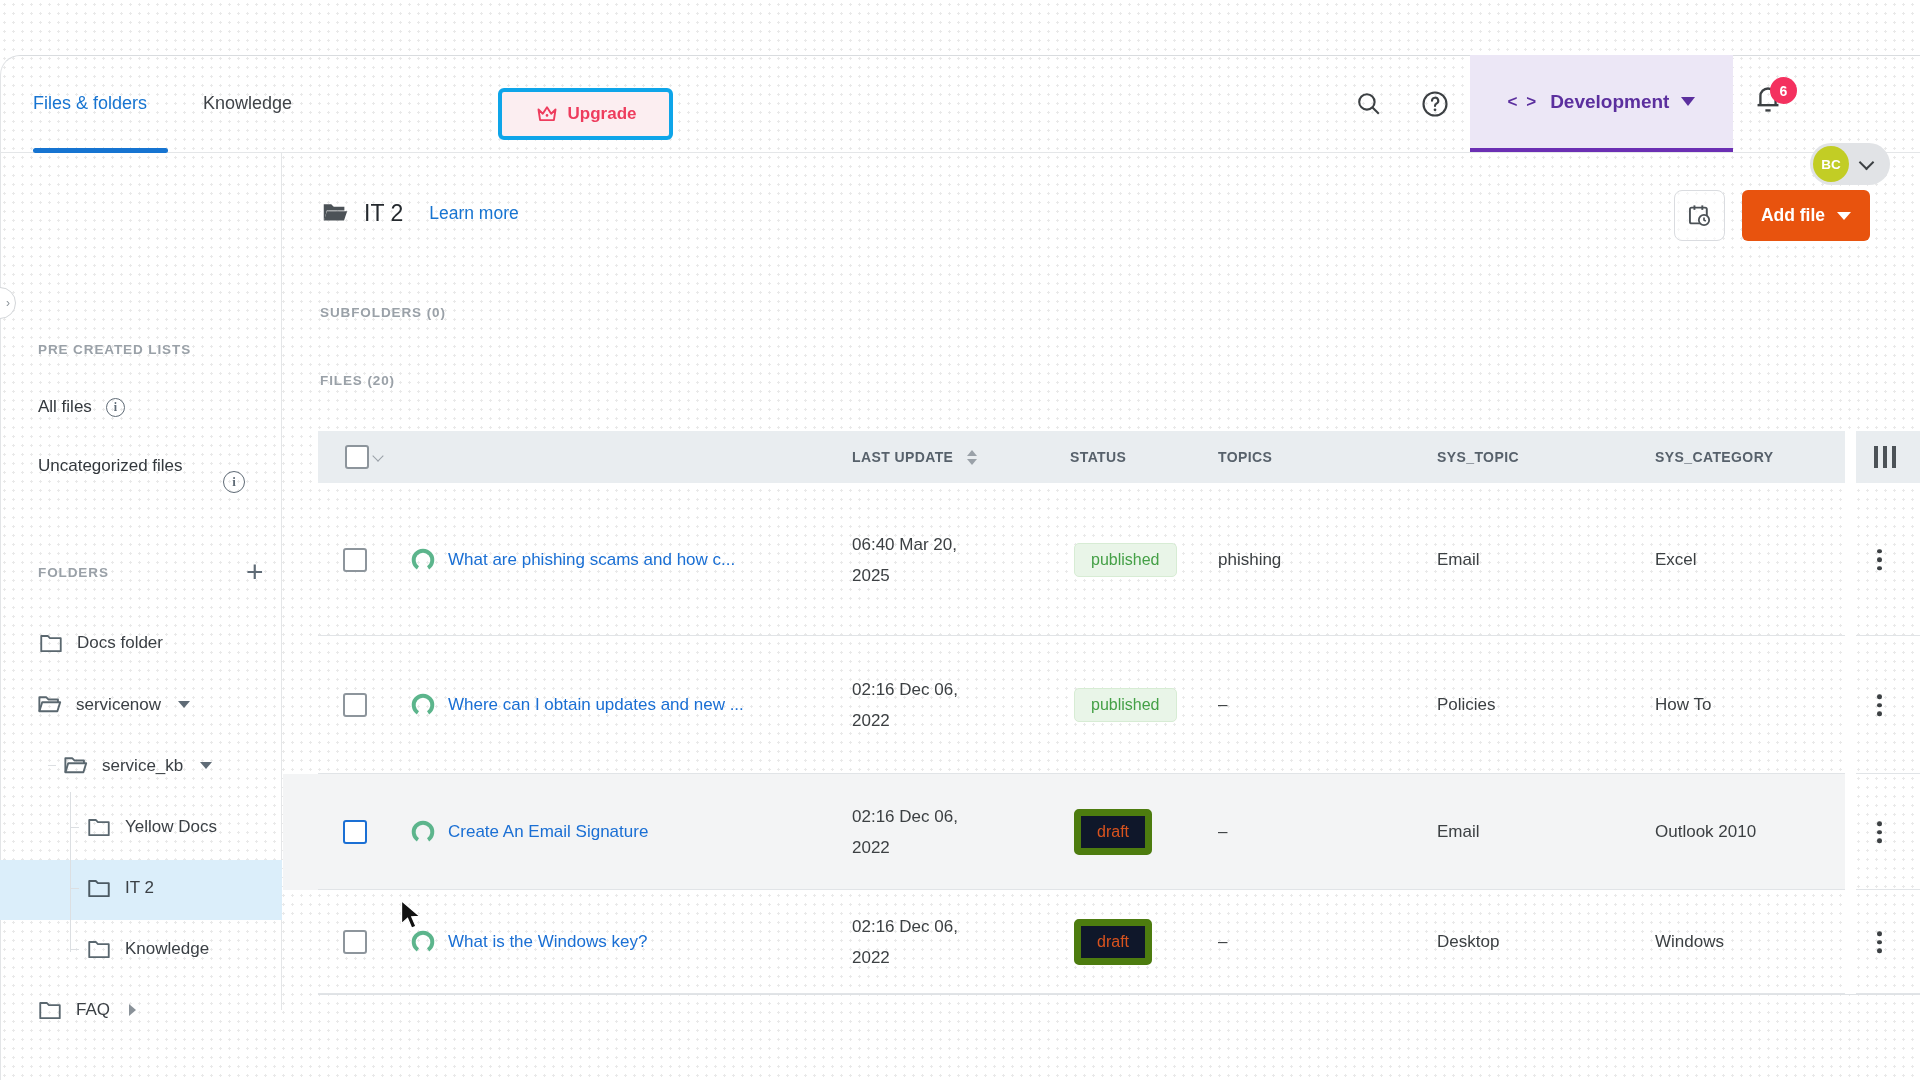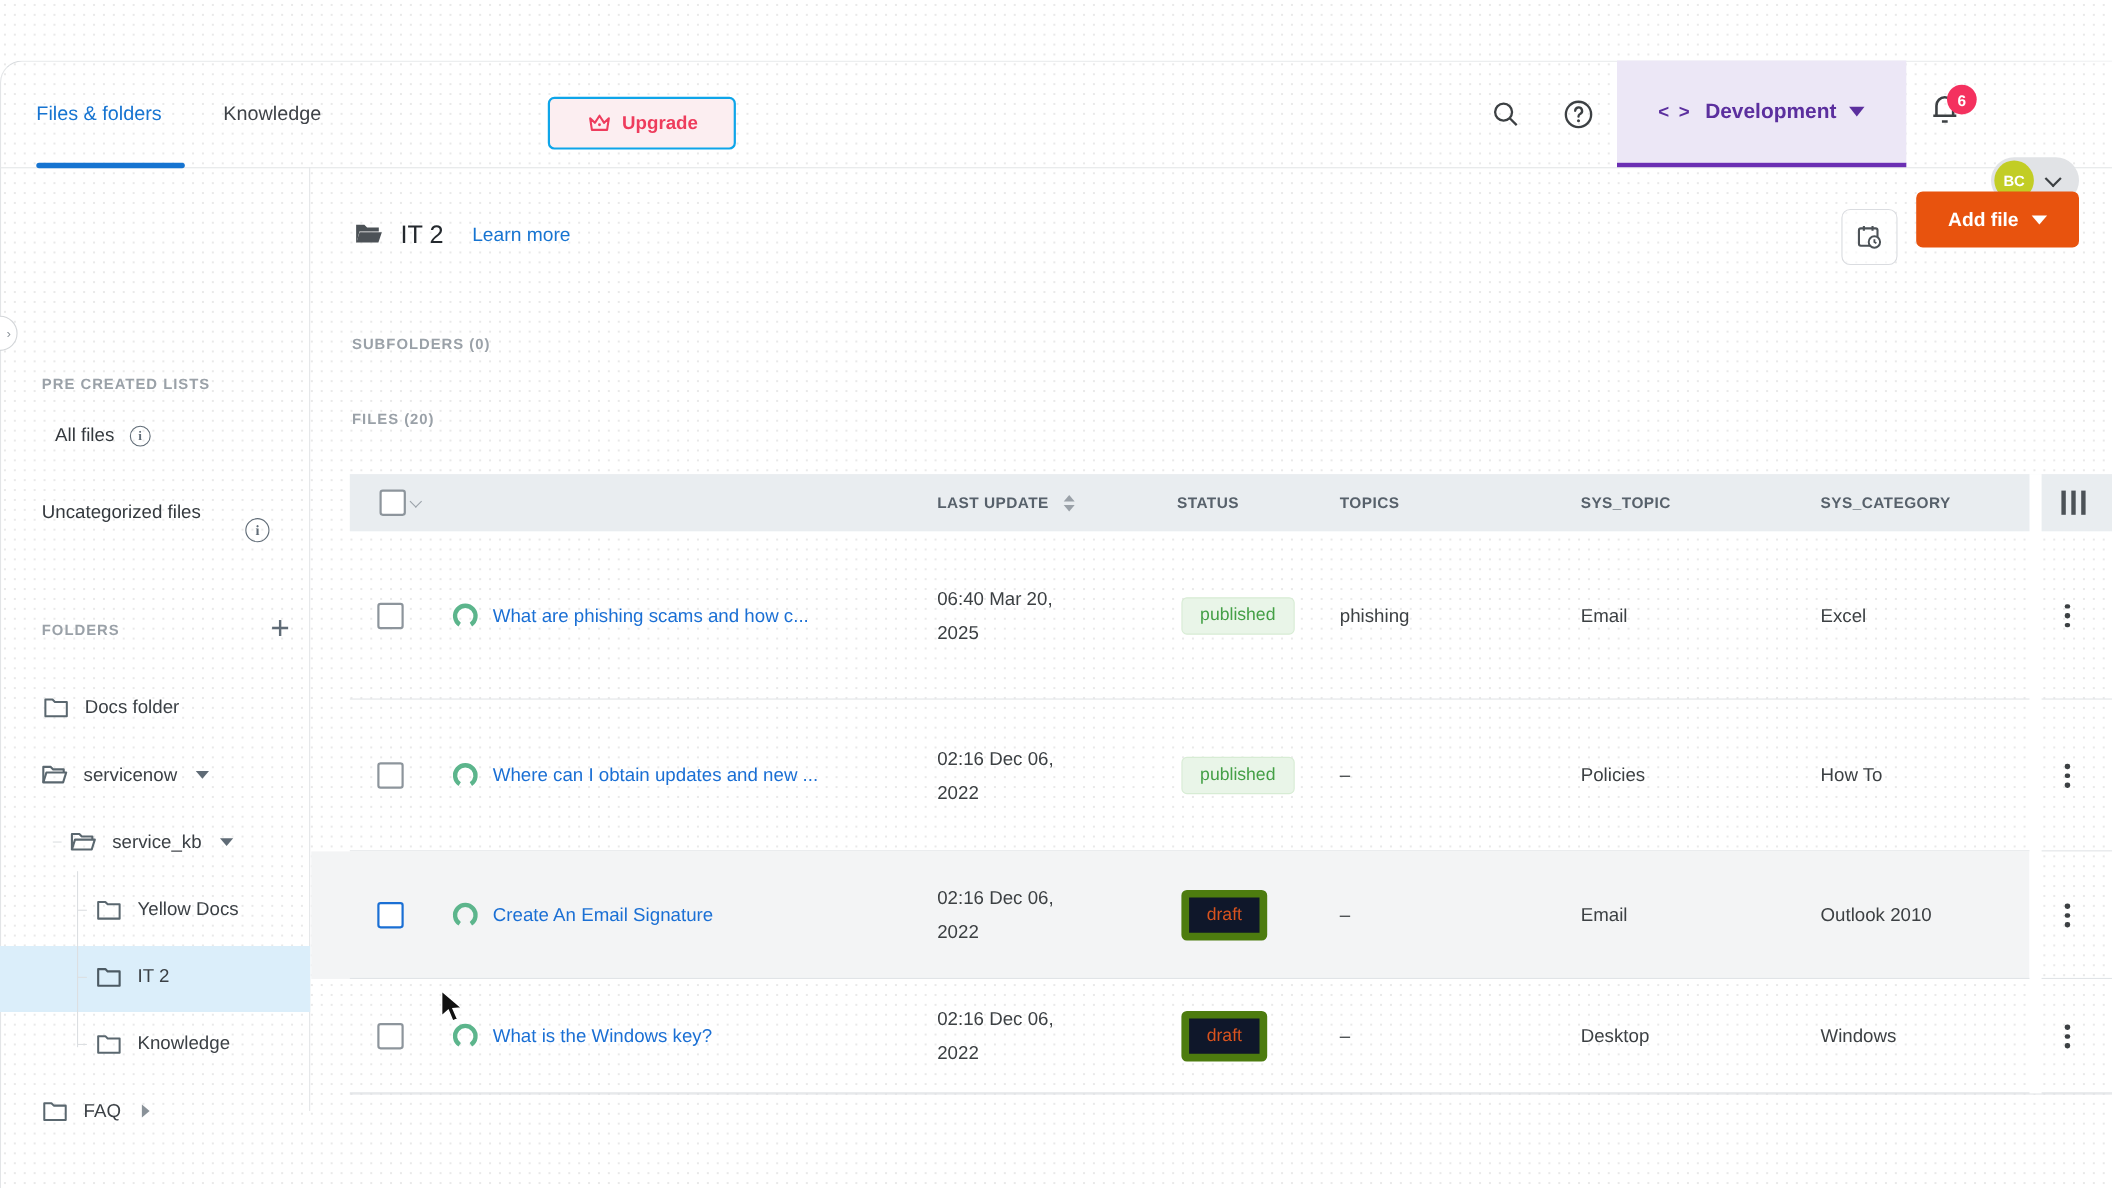--- a/index.html
+++ b/index.html
@@ -13,21 +13,21 @@
     position:relative;
   }
   .stage{position:absolute;inset:0;}
   
   .sheet{position:absolute;left:0;right:0;top:55px;bottom:0;border-top:1px solid #d9dcdf;border-left:1px solid #e3e5e7;border-radius:20px 0 0 0;}
   
   .topbar{position:absolute;left:0;right:0;top:55px;height:97px;border-bottom:1px solid #e4e6e8;}
   .tab{position:absolute;top:0;height:97px;display:flex;align-items:center;font-size:18px;font-weight:500;color:#3f4348;cursor:pointer;}
   .tab.active{color:#1674d1;}
   .tab-underline{position:absolute;left:33px;top:93px;width:135px;height:5px;background:#1674d1;border-radius:3px;}
-  .upgrade-btn{position:absolute;left:498px;top:33px;width:167px;height:44px;background:#fceef1;border:2px solid #0ea5e9;border-radius:6px;display:flex;align-items:center;justify-content:center;gap:9px;cursor:pointer;}
+  .upgrade-btn{position:absolute;left:498px;top:33px;width:167px;height:44px;background:#fceef1;border:4px solid #0ea5e9;border-radius:6px;display:flex;align-items:center;justify-content:center;gap:9px;cursor:pointer;}
   .upgrade-btn span{color:#ee3c5d;font-size:17px;font-weight:700;}
   .iconbtn{position:absolute;top:0;height:97px;display:flex;align-items:center;justify-content:center;cursor:pointer;}
   .env-block{position:absolute;left:1470px;top:0;width:263px;height:97px;background:#ece7f6;border-bottom:4px solid #6b2fb3;box-sizing:border-box;display:flex;align-items:center;justify-content:center;gap:12px;cursor:pointer;}
   .code-glyph{color:#5b2f9e;font-weight:700;font-size:17px;letter-spacing:2px;}
   .env-label{color:#5b2f9e;font-size:19px;font-weight:700;}
   .caret-down{width:0;height:0;border-left:7px solid transparent;border-right:7px solid transparent;border-top:9px solid #5b2f9e;}
   .bell-wrap{position:absolute;left:1752px;top:26px;width:46px;height:50px;cursor:pointer;}
   .badge-count{position:absolute;left:18px;top:-4px;width:27px;height:27px;border-radius:50%;background:#f4315f;color:#fff;font-size:14px;font-weight:700;display:flex;align-items:center;justify-content:center;}
   .avatar-pill{position:absolute;left:1810px;top:88px;width:80px;height:42px;border-radius:21px;background:#e1e3e6;display:flex;align-items:center;padding:0 8px 0 3px;box-sizing:border-box;cursor:pointer;}
   .avatar-circle{width:36px;height:36px;border-radius:50%;background:#c2cd25;color:#fff;font-size:13.5px;font-weight:700;display:flex;align-items:center;justify-content:center;}
@@ -43,21 +43,21 @@
   .selected-band{position:absolute;left:0;top:708px;width:282px;height:60px;background:#dbeefa;}
   .tree-vline{position:absolute;left:70px;top:640px;width:1px;height:160px;background:#dcdfe2;}
   .tree-tick{position:absolute;width:9px;height:1px;background:#dcdfe2;}
   .caret-sm{width:0;height:0;border-left:6px solid transparent;border-right:6px solid transparent;border-top:7px solid #5f6b76;margin-left:4px;}
   .caret-right{width:0;height:0;border-top:6px solid transparent;border-bottom:6px solid transparent;border-left:7px solid #8a9299;margin-left:6px;}
   
   .page-title-row{position:absolute;left:320px;top:198px;display:flex;align-items:center;gap:14px;}
   .page-title{font-size:23px;font-weight:500;color:#24292e;}
   .learn-more{font-size:17.5px;font-weight:500;color:#1674d1;margin-left:12px;cursor:pointer;}
   .cal-btn{position:absolute;left:1674px;top:190px;width:51px;height:51px;border:1px solid #dadce0;border-radius:8px;background:rgba(255,255,255,.6);display:flex;align-items:center;justify-content:center;cursor:pointer;box-sizing:border-box;}
-  .addfile-btn{position:absolute;left:1742px;top:174px;width:148px;height:51px;background:#e8530e;border-radius:6px;display:flex;align-items:center;justify-content:center;gap:12px;cursor:pointer;}
+  .addfile-btn{position:absolute;left:1742px;top:190px;width:128px;height:51px;background:#e8530e;border-radius:6px;display:flex;align-items:center;justify-content:center;gap:12px;cursor:pointer;}
   .addfile-btn span{color:#fff;font-size:17.5px;font-weight:700;}
   .caret-white{width:0;height:0;border-left:7px solid transparent;border-right:7px solid transparent;border-top:8px solid #fff;}
   .group-label{position:absolute;left:320px;font-size:13.5px;font-weight:700;letter-spacing:0.9px;color:#9aa1a8;}
   
   .thead{position:absolute;left:318px;right:0;top:431px;height:52px;background:#e9edf0;}
   .th{position:absolute;top:0;height:52px;display:flex;align-items:center;font-size:14px;font-weight:600;letter-spacing:0.4px;color:#57616b;}
   .checkbox{width:24px;height:24px;border:2px solid #8d959c;border-radius:3px;background:#fff;box-sizing:border-box;}
   .hdr-caret{width:7px;height:7px;border-right:1.5px solid #9aa1a8;border-bottom:1.5px solid #9aa1a8;transform:rotate(45deg);margin-left:5px;margin-top:-3px;}
   .sort{display:inline-flex;flex-direction:column;gap:3px;margin-left:14px;}
   .sort .up{width:0;height:0;border-left:5px solid transparent;border-right:5px solid transparent;border-bottom:6px solid #9aa1a8;}
@@ -145,21 +145,21 @@
       <span class="avatar-circle">BC</span>
       <span class="chev"></span>
     </div>
   </div>
 
   <div class="sidebar">
     <div class="collapse-btn">›</div>
 
     <div class="side-section" style="top:190px;">PRE CREATED LISTS</div>
 
-    <div class="side-item" style="top:234px;margin-left:12px;">
+    <div class="side-item" style="top:245px;">
       <span>All files</span>
       <span class="info-icon">i</span>
     </div>
 
     <div class="side-item" style="top:298px;width:150px;line-height:32px;display:block;">
       <span>Uncategorized files</span>
     </div>
     <span class="info-icon" style="position:absolute;left:223px;top:319px;width:22px;height:22px;font-size:13px;">i</span>
 
     <div class="side-section" style="top:413px;">FOLDERS</div>

